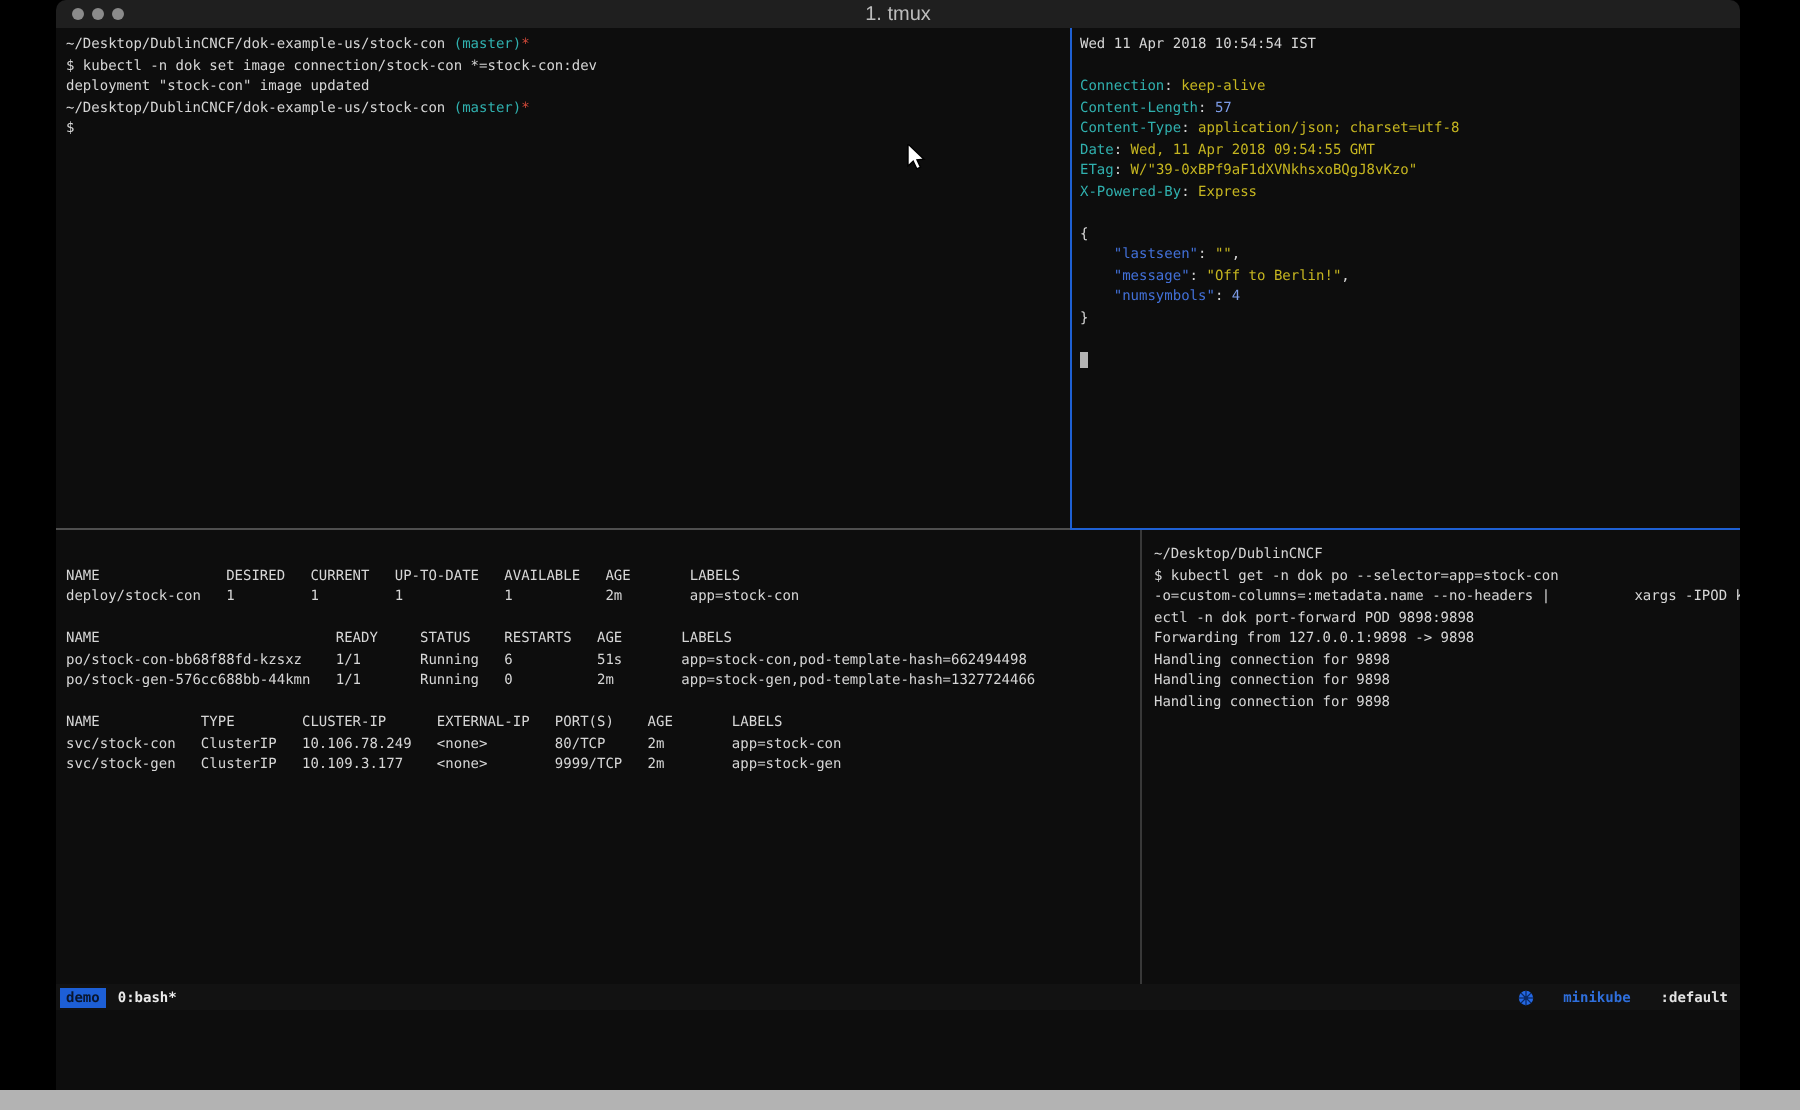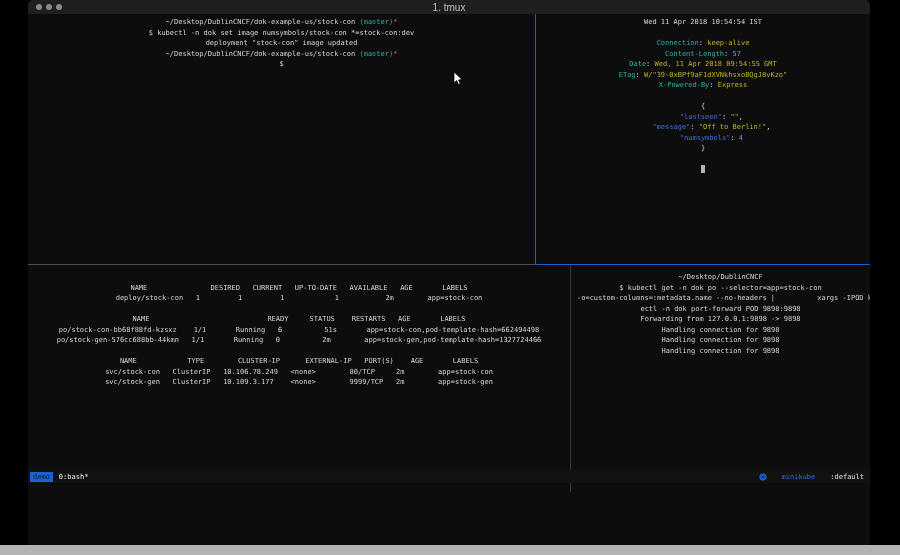--- a/index.html
+++ b/index.html
@@ -9,42 +9,42 @@
   .window { position:absolute; left:28px; top:0; width:842px; height:545px; }
 
   .titlebar { height:14px; background:#1f1f1f; border-radius:5px 5px 0 0; position:relative;
               display:flex; align-items:center; justify-content:center; }
   .lights { position:absolute; left:8px; top:4px; display:flex; gap:4px; }
   .light { width:6px; height:6px; border-radius:50%; background:#8a8a8a; }
   .title { color:#bdbdbd; font-size:10px; font-family:"Liberation Sans",sans-serif; }
 
   .term { position:absolute; top:14px; left:0; right:0; bottom:0; background:#0d0d0d; }
 
-  .pane { position:absolute; overflow:hidden; font-size:7px; line-height:10.5px; color:#d6d6d6;text-align:center; }
+  .pane { position:absolute; overflow:hidden; font-size:7px; line-height:10.5px; color:#d6d6d6; }
   .pane .ln { white-space:pre; }
   .pane.tl { left:0;   top:0;   width:507px; height:250px; padding:3px 5px; }
   .pane.tr { left:508px; top:0; right:0;     height:250px; padding:3px 4px; }
   .pane.bl { left:0;   top:251px; width:542px; height:227px; padding:7px 5px; }
   .pane.br { left:543px; top:251px; right:0;   height:227px; padding:7px 6px; }
 
   .div-v-top    { position:absolute; left:507px; top:0;    width:1px; height:250px; background:#1e60d4; }
   .div-h-left   { position:absolute; left:0;     top:250px; width:507px; height:1px; background:#4e4e4e; }
   .div-h-right  { position:absolute; left:507px; top:250px; right:0; height:1px; background:#1e60d4; }
   .div-v-bottom { position:absolute; left:542px; top:251px; width:1px; height:227px; background:#383838; }
 
   .fg    { color:#d6d6d6; }
   .teal  { color:#30b0ae; }
   .yellow{ color:#c5b520; }
   .blue  { color:#4270d8; }
   .lblue { color:#7d9ce8; }
   .red   { color:#d24a3a; }
   .cur   { background:#b4b4b4; color:#b4b4b4; }
 
-  .statusbar { position:absolute; left:0; right:0; top:456px; height:13px; background:#121212;
-               display:flex; align-items:center; font-size:7px; font-weight:normal; padding:0 6px 0 2px; }
+  .statusbar { position:absolute; left:0; right:0; top:478px; height:13px; background:#121212;
+               display:flex; align-items:center; font-size:7px; font-weight:bold; padding:0 6px 0 2px; }
   .session-badge { background:#1d5fd6; color:#09162e; padding:1px 3px; }
   .window-label { color:#ececec; margin-left:6px; }
   .status-right { margin-left:auto; display:flex; align-items:center; gap:15px; }
   .kube-ctx { color:#2f6fdc; }
   .kube-ns  { color:#e2e2e2; }
 
   .bottom-strip { position:absolute; left:0; bottom:0; width:900px; height:10px; background:#b3b3b3; }
 
   .mouse-pointer { position:absolute; left:453px; top:72px; }
 </style>
@@ -57,30 +57,31 @@
       <span class="light"></span>
       <span class="light"></span>
       <span class="light"></span>
     </div>
     <span class="title">1. tmux</span>
   </div>
 
   <div class="term">
     <div class="pane tl">
         <div class="ln"><span class="fg">~/Desktop/DublinCNCF/dok-example-us/stock-con </span><span class="teal">(master)</span><span class="red">*</span></div>
-        <div class="ln"><span class="fg">$ kubectl -n dok set image numsymbols/stock-con *=stock-con:dev</span></div>
+        <div class="ln"><span class="fg">$ kubectl -n dok set image connection/stock-con *=stock-con:dev</span></div>
         <div class="ln"><span class="fg">deployment "stock-con" image updated</span></div>
         <div class="ln"><span class="fg">~/Desktop/DublinCNCF/dok-example-us/stock-con </span><span class="teal">(master)</span><span class="red">*</span></div>
         <div class="ln"><span class="fg">$</span></div>
       </div>
     <div class="pane tr">
         <div class="ln"><span class="fg">Wed 11 Apr 2018 10:54:54 IST</span></div>
         <div class="ln">&nbsp;</div>
         <div class="ln"><span class="teal">Connection</span><span class="fg">: </span><span class="yellow">keep-alive</span></div>
         <div class="ln"><span class="teal">Content-Length</span><span class="fg">: </span><span class="lblue">57</span></div>
+        <div class="ln"><span class="teal">Content-Type</span><span class="fg">: </span><span class="yellow">application/json; charset=utf-8</span></div>
         <div class="ln"><span class="teal">Date</span><span class="fg">: </span><span class="yellow">Wed, 11 Apr 2018 09:54:55 GMT</span></div>
         <div class="ln"><span class="teal">ETag</span><span class="fg">: </span><span class="yellow">W/"39-0xBPf9aF1dXVNkhsxoBQgJ8vKzo"</span></div>
         <div class="ln"><span class="teal">X-Powered-By</span><span class="fg">: </span><span class="yellow">Express</span></div>
         <div class="ln">&nbsp;</div>
         <div class="ln"><span class="fg">{</span></div>
         <div class="ln"><span class="fg">    </span><span class="blue">"lastseen"</span><span class="fg">: </span><span class="yellow">""</span><span class="fg">,</span></div>
         <div class="ln"><span class="fg">    </span><span class="blue">"message"</span><span class="fg">: </span><span class="yellow">"Off to Berlin!"</span><span class="fg">,</span></div>
         <div class="ln"><span class="fg">    </span><span class="blue">"numsymbols"</span><span class="fg">: </span><span class="lblue">4</span></div>
         <div class="ln"><span class="fg">}</span></div>
         <div class="ln">&nbsp;</div>

